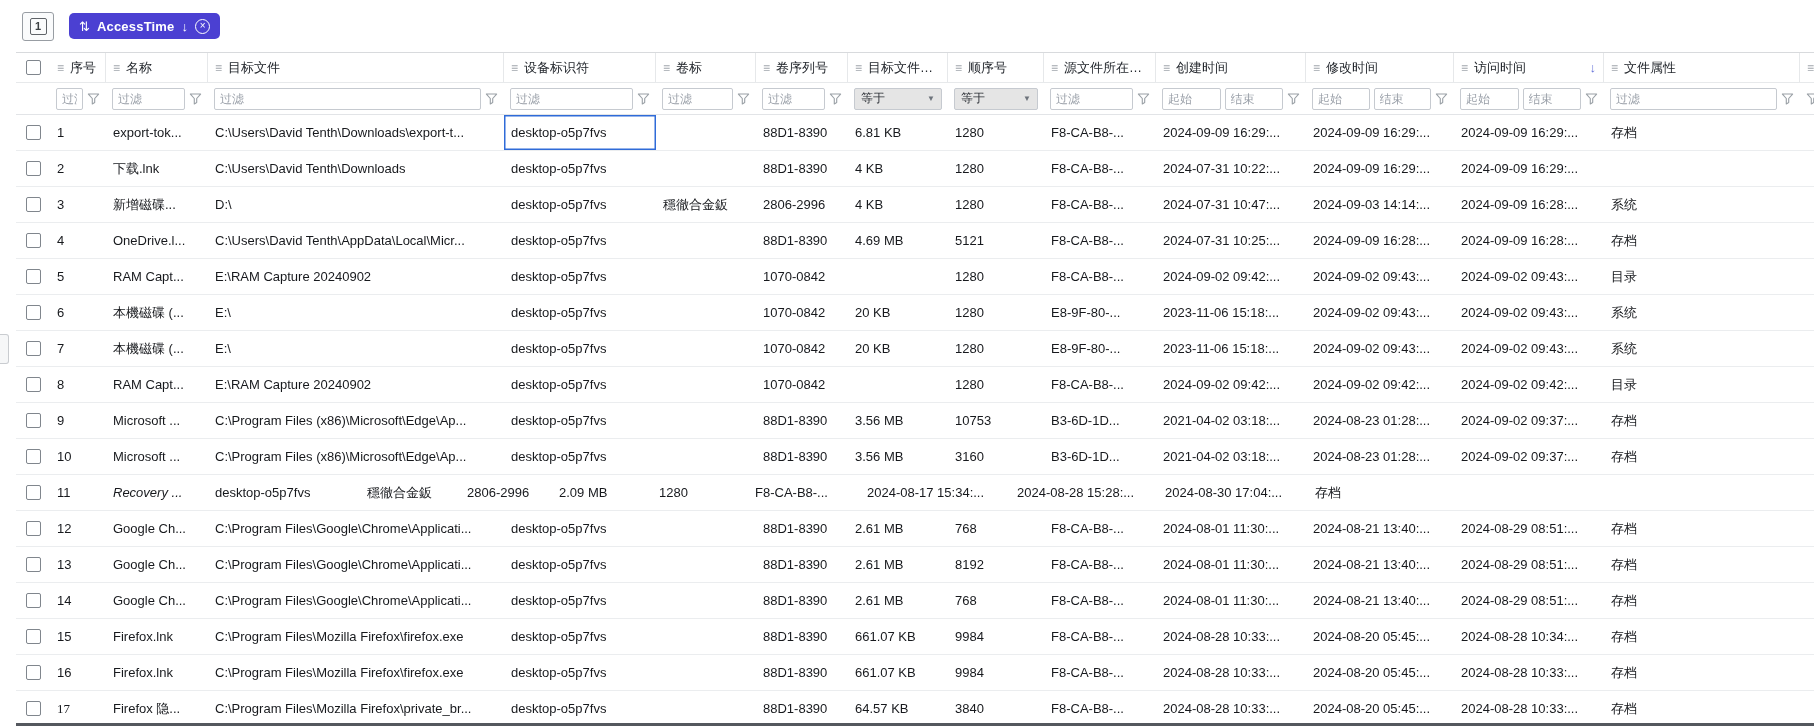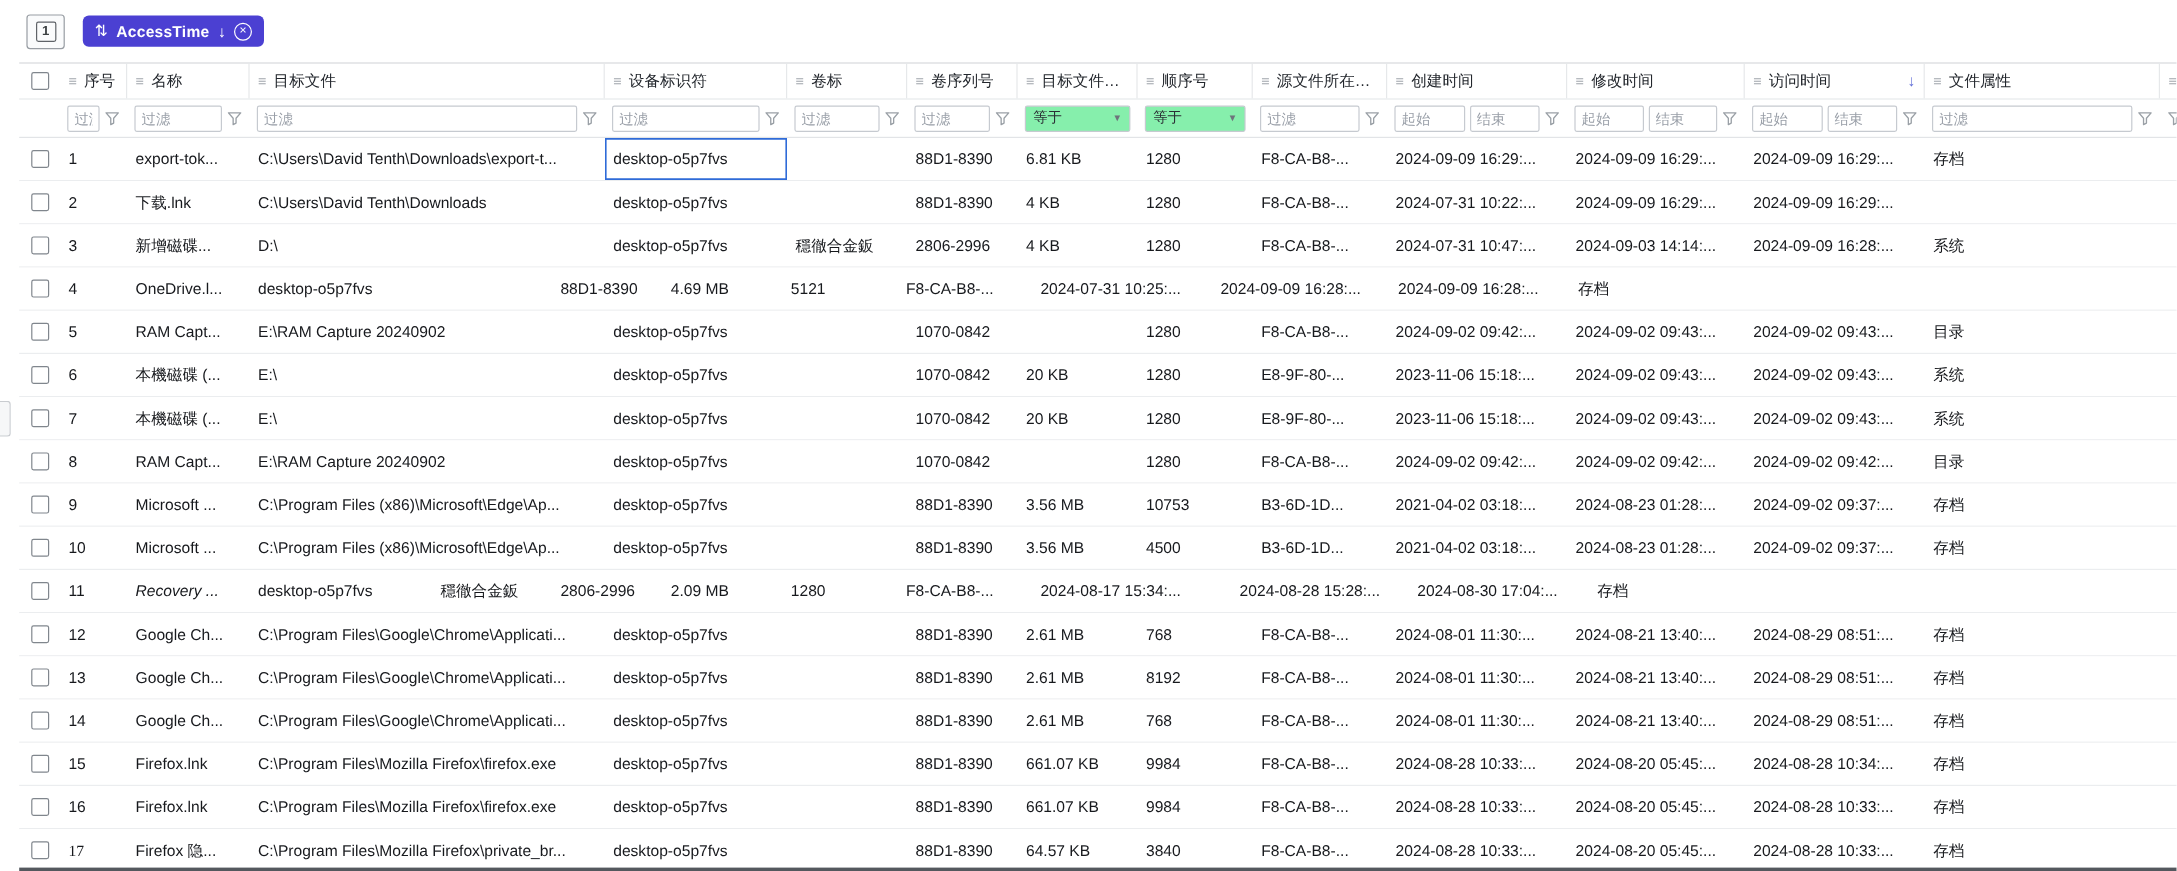--- a/index.html
+++ b/index.html
@@ -33,21 +33,21 @@
   .checkbox{width:15px;height:15px;border:1px solid #80868d;border-radius:2px;background:#fff;cursor:pointer}
 
   .grid-filter{display:flex;height:32px;align-items:center;border-bottom:1px solid #e2e4e7}
   .fcell{display:flex;align-items:center;gap:4px;padding:0 6px;flex:none;overflow:hidden;height:100%}
   .finput{height:22px;border:1px solid #c6cad0;border-radius:2px;flex:1 1 0;min-width:0;font-size:12px;
     padding:0 5px;color:#30343a;font-family:inherit;background:#fff}
   .finput::placeholder{color:#999fa8}
   .funnel{flex:none;display:flex;align-items:center;cursor:pointer}
   .compare{height:22px;border:1px solid #c6cad0;border-radius:2px;flex:1 1 0;min-width:0;display:flex;
     align-items:center;justify-content:space-between;padding:0 6px;font-size:12px;color:#2b2f35;
-    cursor:pointer;background:#86efac}
+    cursor:pointer;background:#e5e5e5}
   .caret{font-size:8px;color:#6e747c;flex:none;margin-left:4px}
 
   .grid-body .row{display:flex;height:36px;align-items:stretch;border-bottom:1px solid #ebedef;background:#fff}
   .grid-body .cell{flex:none;padding:0 7px;font-size:13px;color:#17191d;white-space:nowrap;
     overflow:hidden;display:flex;align-items:center}
   .cell.selected{box-shadow:inset 0 0 0 1.5px #2f6bd8}
 
   .edge-handle{position:absolute;left:0;top:334px;width:9px;height:30px;background:#f6f7f8;
     border:1px solid #c9ccd0;border-left:none;border-radius:0 3px 3px 0;cursor:pointer}
   .bottom-line{position:absolute;left:16px;right:0;bottom:0;height:3px;background:#54585e}
@@ -300,20 +300,21 @@
           <div class="cell" style="width: 150px;">2024-09-09 16:28:...</div>
           <div class="cell" style="width: 196px;">系统</div>
           <div class="cell" style="width: 30px;"></div>
         </div>
         <div class="row">
           <div class="cell cb-cell">
             <span class="checkbox"></span>
           </div>
           <div class="cell" style="width: 56px;">4</div>
           <div class="cell" style="width: 102px;">OneDrive.l...</div>
+          <div class="cell" style="width: 296px;">C:\Users\David Tenth\AppData\Local\Micr...</div>
           <div class="cell" style="width: 152px;">desktop-o5p7fvs</div>
           <div class="cell" style="width: 100px;"></div>
           <div class="cell" style="width: 92px;">88D1-8390</div>
           <div class="cell" style="width: 100px;">4.69 MB</div>
           <div class="cell" style="width: 96px;">5121</div>
           <div class="cell" style="width: 112px;">F8-CA-B8-...</div>
           <div class="cell" style="width: 150px;">2024-07-31 10:25:...</div>
           <div class="cell" style="width: 148px;">2024-09-09 16:28:...</div>
           <div class="cell" style="width: 150px;">2024-09-09 16:28:...</div>
           <div class="cell" style="width: 196px;">存档</div>
@@ -418,42 +419,42 @@
           <div class="cell cb-cell">
             <span class="checkbox"></span>
           </div>
           <div class="cell" style="width: 56px;">10</div>
           <div class="cell" style="width: 102px;">Microsoft ...</div>
           <div class="cell" style="width: 296px;">C:\Program Files (x86)\Microsoft\Edge\Ap...</div>
           <div class="cell" style="width: 152px;">desktop-o5p7fvs</div>
           <div class="cell" style="width: 100px;"></div>
           <div class="cell" style="width: 92px;">88D1-8390</div>
           <div class="cell" style="width: 100px;">3.56 MB</div>
-          <div class="cell" style="width: 96px;">4500</div>
+          <div class="cell" style="width: 96px;">3160</div>
           <div class="cell" style="width: 112px;">B3-6D-1D...</div>
           <div class="cell" style="width: 150px;">2021-04-02 03:18:...</div>
           <div class="cell" style="width: 148px;">2024-08-23 01:28:...</div>
           <div class="cell" style="width: 150px;">2024-09-02 09:37:...</div>
           <div class="cell" style="width: 196px;">存档</div>
           <div class="cell" style="width: 30px;"></div>
         </div>
         <div class="row">
           <div class="cell cb-cell">
             <span class="checkbox"></span>
           </div>
           <div class="cell" style="width: 56px;">11</div>
           <div class="cell" style="width: 102px; font-style: italic;">Recovery ...</div>
           <div class="cell" style="width: 152px;">desktop-o5p7fvs</div>
           <div class="cell" style="width: 100px;">穩徹合金鈑</div>
           <div class="cell" style="width: 92px;">2806-2996</div>
           <div class="cell" style="width: 100px;">2.09 MB</div>
           <div class="cell" style="width: 96px;">1280</div>
           <div class="cell" style="width: 112px;">F8-CA-B8-...</div>
           <div class="cell" style="width: 150px;">2024-08-17 15:34:...</div>
-          <div class="cell" style="width: 148px; margin-left: 16px;">2024-08-28 15:28:...</div>
+          <div class="cell" style="width: 148px;">2024-08-28 15:28:...</div>
           <div class="cell" style="width: 150px;">2024-08-30 17:04:...</div>
           <div class="cell" style="width: 196px;">存档</div>
           <div class="cell" style="width: 30px;"></div>
         </div>
         <div class="row">
           <div class="cell cb-cell">
             <span class="checkbox"></span>
           </div>
           <div class="cell" style="width: 56px;">12</div>
           <div class="cell" style="width: 102px;">Google Ch...</div>

